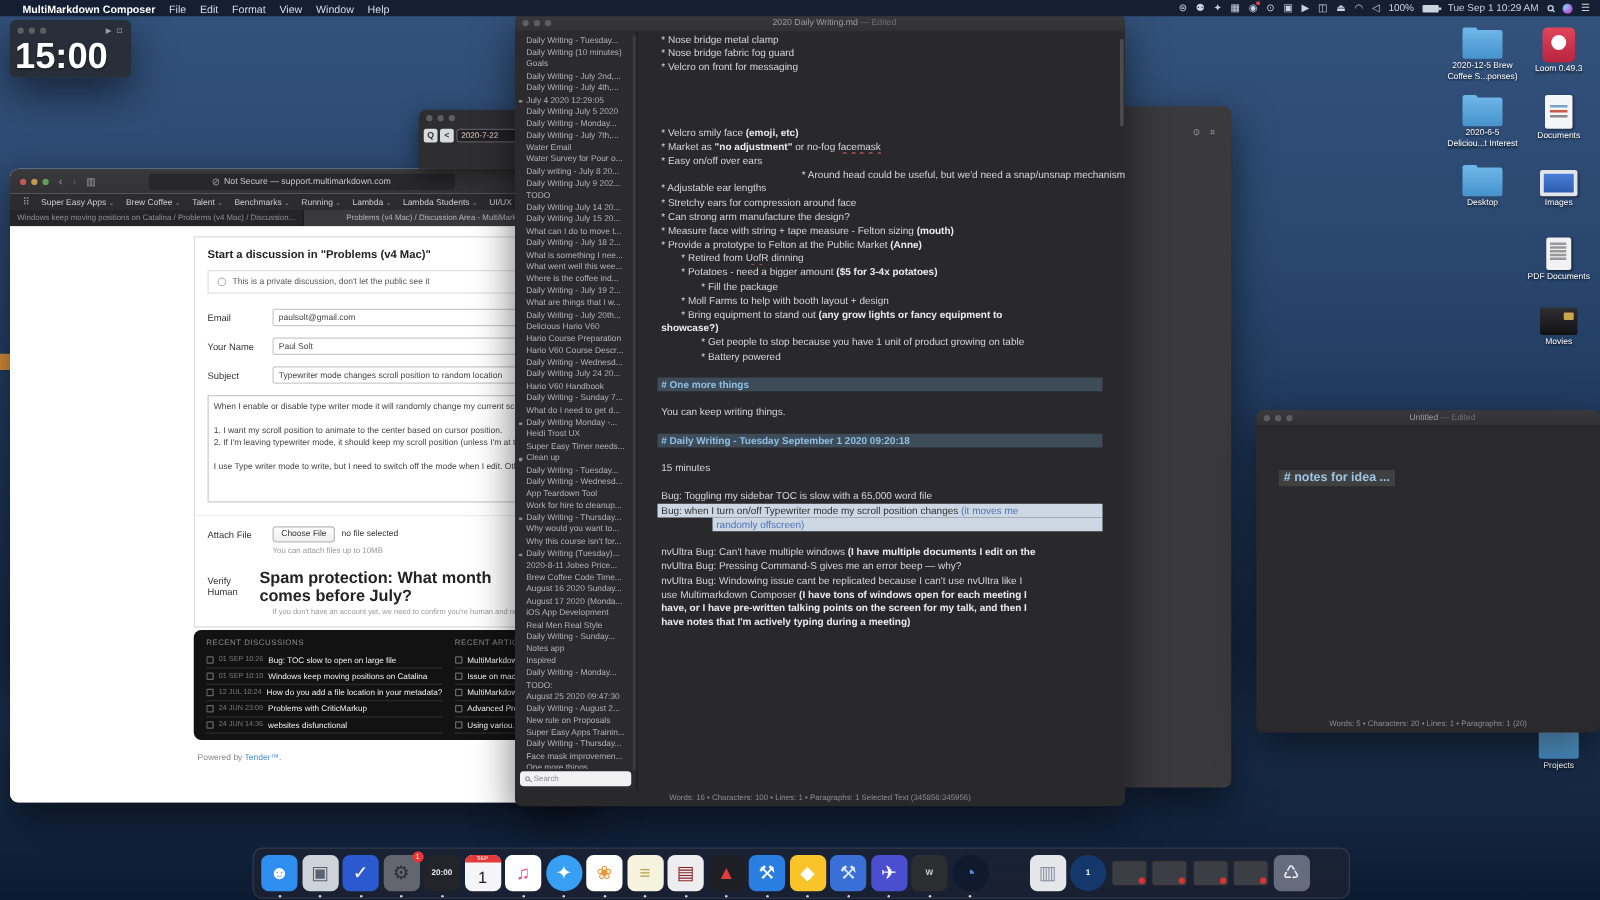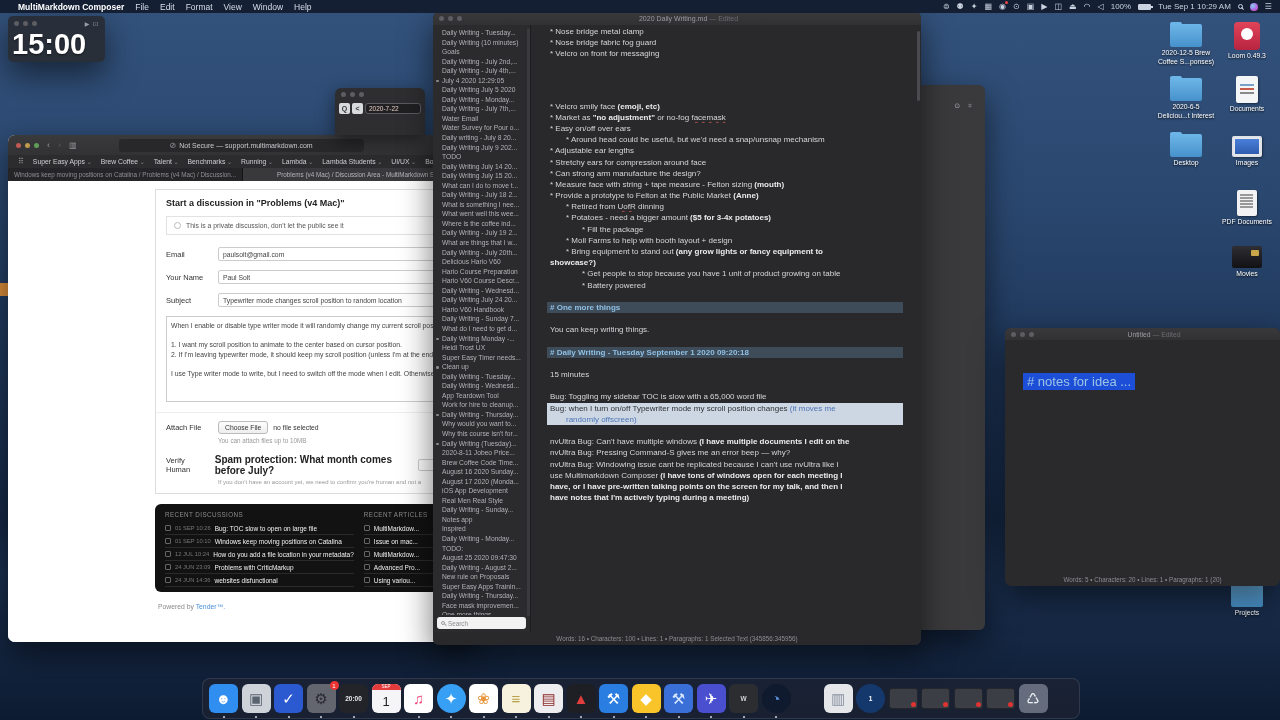--- a/index.html
+++ b/index.html
@@ -56,38 +56,38 @@
 .frow{display:flex;align-items:center;margin-bottom:9px}
 .flabel{width:52px;font-size:7.5px;color:#333}
 .finput{flex:1;height:14px;border:1px solid #ccc;border-radius:2px;font-size:6.8px;color:#444;display:flex;align-items:center;padding:0 4px;background:#fff;white-space:nowrap;overflow:hidden}
 #form-body{border:1px solid #ccc;height:86px;font-size:6.8px;color:#444;padding:4px;white-space:pre-line;line-height:9.5px;overflow:hidden;margin-bottom:10px}
 .hr{border-top:1px solid #eee;margin:6px -10px 8px}
 #attach-row{display:flex;margin-bottom:3px}
 #choose-file{border:1px solid #bbb;border-radius:3px;background:linear-gradient(#fdfdfd,#eee);font-size:6.8px;color:#333;padding:2px 6px;margin-right:5px}
 #no-file{font-size:6.8px;color:#333;align-self:center}
 #attach-hint{font-size:6.3px;color:#999;margin-left:52px;margin-bottom:10px}
 #verify-row{display:flex;align-items:center;gap:6px}
-#verify-q{font-size:10px;font-weight:bold;color:#222}
+#verify-q{font-size:13px;font-weight:bold;color:#222}
 #verify-input{width:62px;height:12px;border:1px solid #ccc;border-radius:2px;background:#fff}
 #verify-hint{font-size:6px;color:#999;margin-left:52px;margin-top:3px}
 
 #recent-panel{position:absolute;left:147px;top:323px;width:325px;height:88px;background:#121212;border-radius:6px;padding:7px 10px;color:#eee;display:flex;overflow:hidden}
 .rp-col{flex:1}
 .rp-title{font-size:6.3px;color:#8a8a8a;letter-spacing:.4px;margin-bottom:4px}
 .rp-row{display:flex;align-items:center;gap:4px;border-bottom:1px solid #2a2a2a;padding:2.5px 0;white-space:nowrap;overflow:hidden}
 .rp-ic{width:6px;height:6px;border:1px solid #666;border-radius:1px;flex:none}
 .rp-date{font-size:5.8px;color:#777;flex:none}
 .rp-link{font-size:6.5px;color:#f2f2f2}
 #powered{position:absolute;left:150px;top:422px;font-size:6.8px;color:#8a8a8a}
 #powered b{color:#4a90d9;font-weight:normal}
 
 #strip-win{left:900px;top:85px;width:85px;height:545px;background:#3a3a3d;border-radius:0 6px 6px 0;z-index:15}
 #strip-win .ics{position:absolute;top:17px;right:10px;color:#a8a8ae;font-size:7px;letter-spacing:3px}
 
-#composer{left:433px;top:12px;width:488px;height:633px;background:#29292b;border-radius:6px;z-index:28;overflow:hidden;display:flex;flex-direction:column}
+#composer{left:412px;top:12px;width:488px;height:633px;background:#29292b;border-radius:6px;z-index:28;overflow:hidden;display:flex;flex-direction:column}
 #comp-title{height:13px;background:linear-gradient(#39393b,#313133);display:flex;align-items:center;padding:0 6px;flex:none}
 #comp-title .t{margin:0 auto;font-size:7px;color:#9d9da2;white-space:nowrap}
 #comp-title .t .suffix{color:#6d6d72}
 #comp-main{flex:1;display:flex;min-height:0}
 #sidebar{width:98px;background:#2b2b2d;border-right:1px solid #1d1d1f;display:flex;flex-direction:column;padding-top:3px;position:relative}
 #side-list{flex:1;overflow:hidden}
 .side-item{height:9.55px;line-height:9.55px;font-size:6.7px;color:#b3b3b8;padding-left:9px;white-space:nowrap;overflow:hidden;position:relative}
 .side-item .dot{position:absolute;left:3px;top:4px;width:2.5px;height:2.5px;border-radius:50%;background:#8a8a90}
 #side-scroll{position:absolute;right:0;top:3px;bottom:16px;width:3px;background:#3a3a3e;border-radius:2px}
 #side-search{height:12px;margin:2px 4px 3px;background:#f2f2f3;border-radius:3px;display:flex;align-items:center;gap:3px;padding:0 4px;color:#8a8a90;font-size:6.3px;flex:none}
@@ -104,21 +104,21 @@
 .eline.sel span{color:#2f2f32}
 .eline.sel .bl{color:#4d74b8}
 #ed-scroll{position:absolute;right:1px;top:6px;width:3px;height:70px;background:#4a4a4f;border-radius:2px}
 #comp-status{height:13px;flex:none;display:flex;align-items:center;justify-content:center;font-size:6.3px;color:#8d8d93;background:#29292b}
 
 #notes-win{left:1005px;top:328px;width:275px;height:258px;background:#2a2a2c;border-radius:6px;z-index:18;display:flex;flex-direction:column;overflow:hidden}
 #notes-title{height:12px;background:linear-gradient(#39393b,#313133);display:flex;align-items:center;padding:0 6px}
 #notes-title .t{margin:0 auto;font-size:6.8px;color:#9d9da2}
 #notes-title .t .suffix{color:#6d6d72}
 #notes-body{flex:1;padding:32px 0 0 18px}
-#notes-head{display:inline-block;background:#1d4ed8;color:#9cc4e4;font-weight:normal;font-size:13px;padding:1px 4px}
+#notes-head{display:inline-block;background:#404040;color:#9cc4e4;font-weight:bold;font-size:10px;padding:1px 4px}
 #notes-status{height:14px;display:flex;align-items:center;justify-content:center;font-size:6.3px;color:#8d8d93}
 
 .dicon-wrap{position:absolute;width:64px;text-align:center;z-index:2}
 .dicon-art{margin:0 auto 2px}
 .dlabel{font-size:6.8px;color:#fff;line-height:8.5px;text-shadow:0 1px 2px rgba(0,0,0,.9)}
 .art-folder{width:32px;height:23px;background:linear-gradient(#6cb5e8,#4792cc);border-radius:2px;position:relative}
 .art-folder:before{content:'';position:absolute;top:-2px;left:0;width:12px;height:3px;background:#6cb5e8;border-radius:2px 2px 0 0}
 .art-dmg{width:26px;height:28px;background:linear-gradient(#e04458,#b82440);border-radius:4px;position:relative}
 .art-dmg:before{content:'';position:absolute;left:7px;top:6px;width:12px;height:12px;border-radius:50%;background:#fff}
 .art-doc{width:22px;height:27px;background:#f4f5f7;border-radius:2px;position:relative;box-shadow:1px 1px 2px rgba(0,0,0,.4)}
@@ -429,21 +429,21 @@
       </div>
     </div>
     <div id="editor-wrap">
       <div id="editor">
           <div class="eline" style="padding-left: 3px;"><span class="">* Nose bridge metal clamp</span></div>
           <div class="eline" style="padding-left: 3px;"><span class="">* Nose bridge fabric fog guard</span></div>
           <div class="eline" style="padding-left: 3px;"><span class="">* Velcro on front for messaging</span></div>
           <div class="eline" style="padding-left: 3px; margin-top: 41px;"><span class="">* Velcro smily face </span><span class="b ">(emoji, etc)</span></div>
           <div class="eline" style="padding-left: 3px;"><span class="">* Market as </span><span class="b ">"no adjustment"</span><span class=""> or no-fog </span><span class="u ">facemask</span></div>
           <div class="eline" style="padding-left: 3px;"><span class="">* Easy on/off over ears</span></div>
-          <div class="eline" style="padding-left: 19px;"><span class="">* Around head could be useful, but we'd need a snap/unsnap mechanism</span></div>
+          <div class="eline" style="padding-left: 19px; text-align: right;"><span class="">* Around head could be useful, but we'd need a snap/unsnap mechanism</span></div>
           <div class="eline" style="padding-left: 3px;"><span class="">* Adjustable ear lengths</span></div>
           <div class="eline" style="padding-left: 3px;"><span class="">* Stretchy ears for compression around face</span></div>
           <div class="eline" style="padding-left: 3px;"><span class="">* Can strong arm manufacture the design?</span></div>
           <div class="eline" style="padding-left: 3px;"><span class="">* Measure face with string + tape measure - Felton sizing </span><span class="b ">(mouth)</span></div>
           <div class="eline" style="padding-left: 3px;"><span class="">* Provide a prototype to Felton at the Public Market </span><span class="b ">(Anne)</span></div>
           <div class="eline" style="padding-left: 19px;"><span class="">* Retired from </span><span class="u ">UofR</span><span class=""> dinning</span></div>
           <div class="eline" style="padding-left: 19px;"><span class="">* Potatoes - need a bigger amount </span><span class="b ">($5 for 3-4x potatoes)</span></div>
           <div class="eline" style="padding-left: 35px;"><span class="">* Fill the package</span></div>
           <div class="eline" style="padding-left: 19px;"><span class="">* Moll Farms to help with booth layout + design</span></div>
           <div class="eline" style="padding-left: 19px;"><span class="">* Bring equipment to stand out </span><span class="b ">(any grow lights or fancy equipment to</span></div>
@@ -454,21 +454,21 @@
           <div class="eline h1" style="padding-left: 3px;"><span class=""># One more things</span></div>
           <div class="eline" style="padding-left: 3px;">&nbsp;</div>
           <div class="eline" style="padding-left: 3px;"><span class="">You can keep writing things.</span></div>
           <div class="eline" style="padding-left: 3px;">&nbsp;</div>
           <div class="eline h1" style="padding-left: 3px;"><span class=""># Daily Writing - Tuesday September 1 2020 09:20:18</span></div>
           <div class="eline" style="padding-left: 3px;">&nbsp;</div>
           <div class="eline" style="padding-left: 3px;"><span class="">15 minutes</span></div>
           <div class="eline" style="padding-left: 3px;">&nbsp;</div>
           <div class="eline" style="padding-left: 3px;"><span class="">Bug: Toggling my sidebar TOC is slow with a 65,000 word file</span></div>
           <div class="eline sel" style="padding-left: 3px;"><span class="">Bug: when I turn on/off Typewriter mode my scroll position changes </span><span class="bl">(it moves me</span></div>
-          <div class="eline sel" style="padding-left: 19px;"><span class="bl">randomly offscreen)</span></div>
+          <div class="eline sel" style="padding-left: 3px; margin-left: 44px;"><span class="bl">randomly offscreen)</span></div>
           <div class="eline" style="padding-left: 3px;">&nbsp;</div>
           <div class="eline" style="padding-left: 3px;"><span class="">nvUltra Bug: Can't have multiple windows </span><span class="b ">(I have multiple documents I edit on the</span></div>
           <div class="eline" style="padding-left: 3px;"><span class="">nvUltra Bug: Pressing Command-S gives me an error beep — why?</span></div>
           <div class="eline" style="padding-left: 3px;"><span class="">nvUltra Bug: Windowing issue cant be replicated because I can't use nvUltra like I</span></div>
           <div class="eline" style="padding-left: 3px;"><span class="">use Multimarkdown Composer </span><span class="b ">(I have tons of windows open for each meeting I</span></div>
           <div class="eline" style="padding-left: 3px;"><span class="b ">have, or I have pre-written talking points on the screen for my talk, and then I</span></div>
           <div class="eline" style="padding-left: 3px;"><span class="b ">have notes that I'm actively typing during a meeting)</span></div>
         </div>
       <div id="ed-scroll"></div>
     </div>

